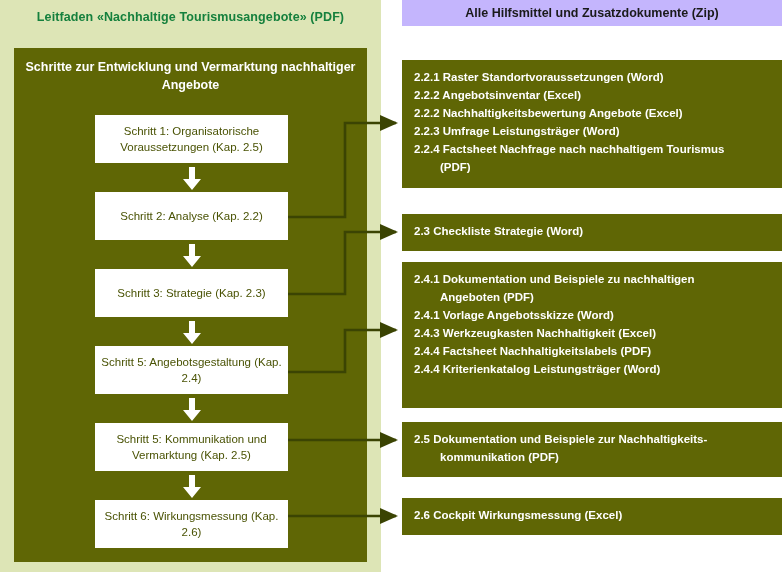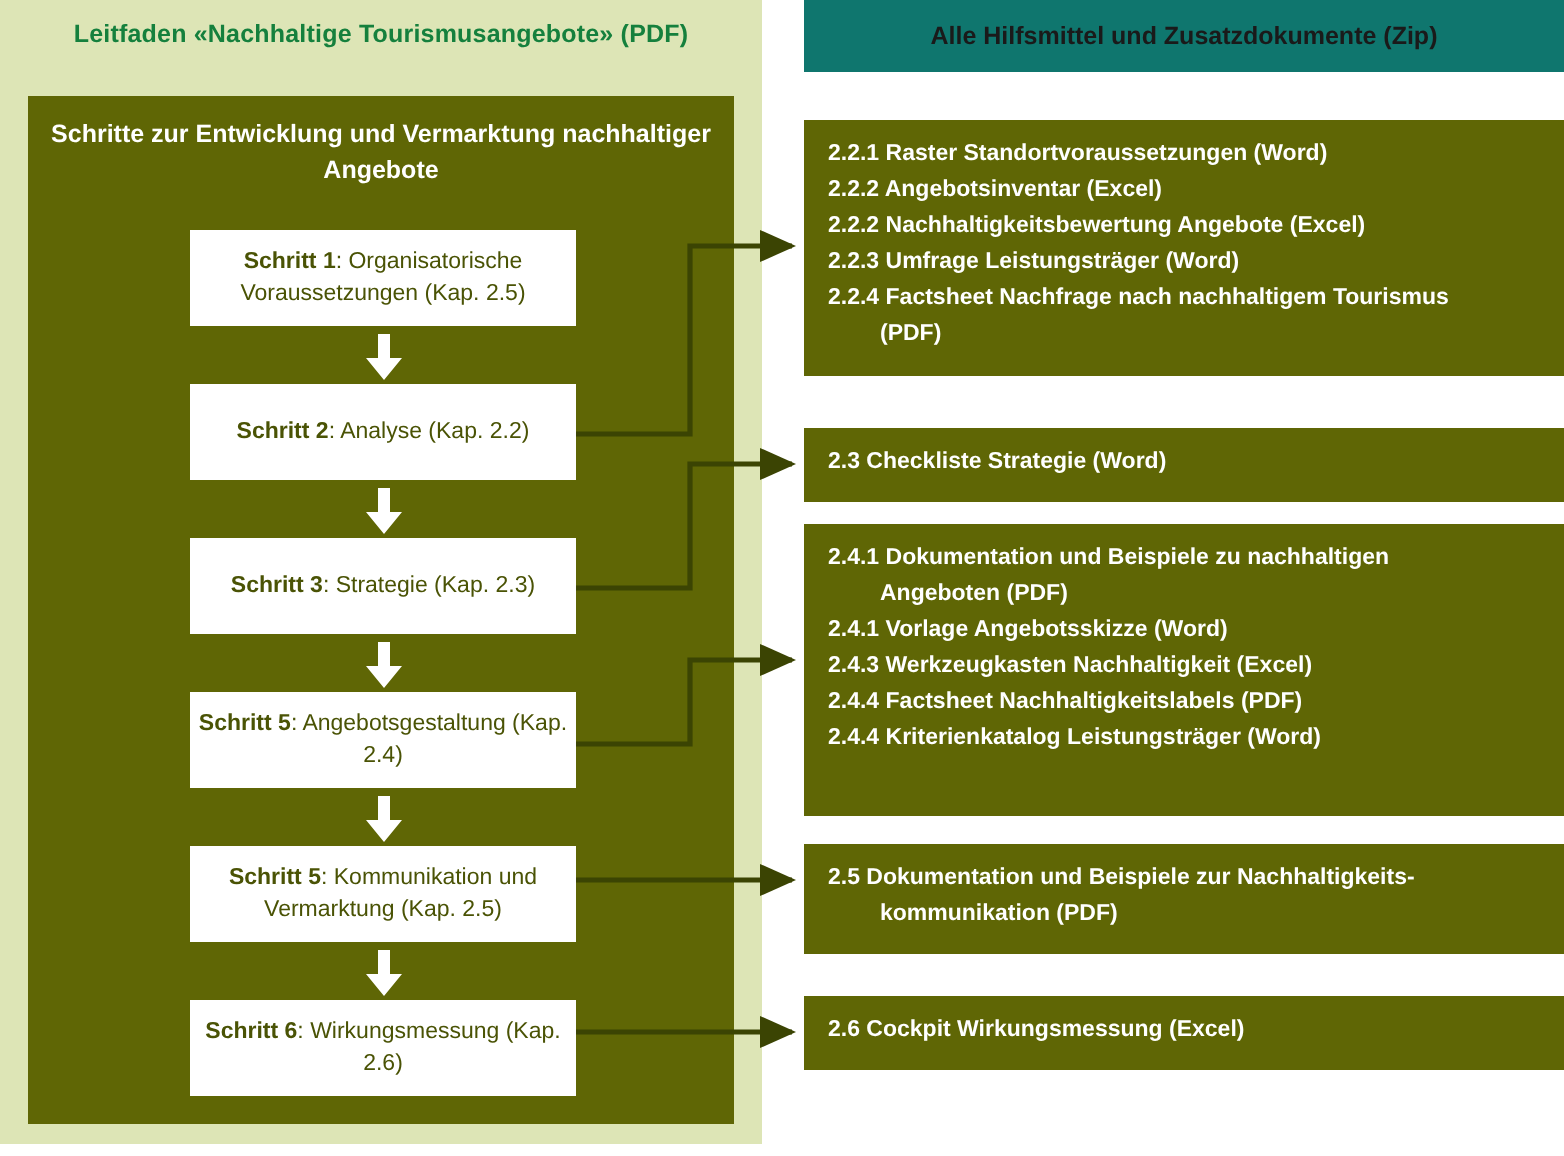--- a/index.html
+++ b/index.html
@@ -39,32 +39,32 @@
     position:absolute;left:95px;width:193px;height:48px;
     background:#ffffff;
     color:#4a5305;
     font-size:11.5px;
     line-height:16px;
     text-align:center;
     display:flex;align-items:center;justify-content:center;
     box-sizing:border-box;
     padding:0 4px;
   }
-  .step b{font-weight:bold;}
+  .step b{font-weight:normal;}
   .step .rest{font-weight:normal;}
 
   .arrow-down{
     position:absolute;left:182px;width:20px;height:24px;
   }
   .arrow-down svg{display:block;}
 
   
   .right-header{
-    position:absolute;left:402px;top:0;width:380px;height:36px;
-    background:#0f766e;
+    position:absolute;left:402px;top:0;width:380px;height:26px;
+    background:#c4b5fd;
     display:flex;align-items:center;justify-content:center;
     font-size:12.5px;font-weight:bold;color:#1a1a1a;text-align:center;
   }
   .doc-block{
     position:absolute;left:402px;width:380px;
     background:#5f6605;
     box-sizing:border-box;
     padding:8px 0 8px 0;
   }
   .doc-line{

